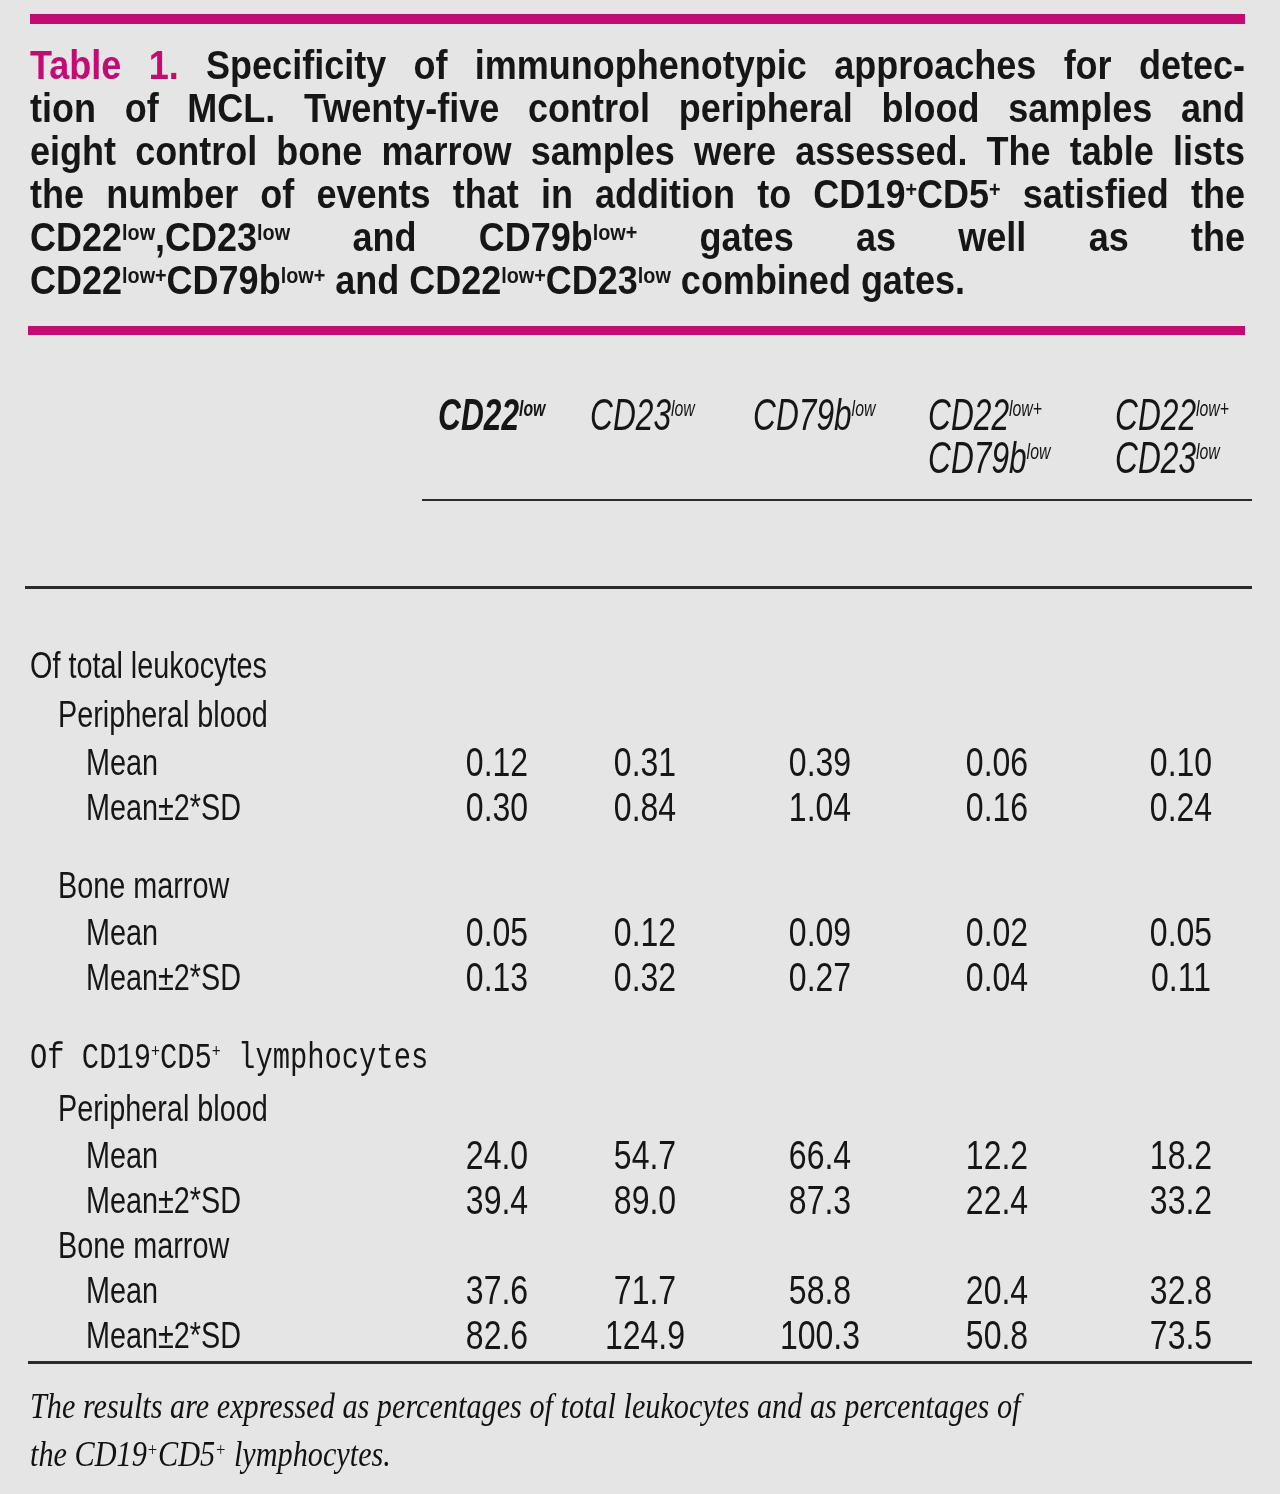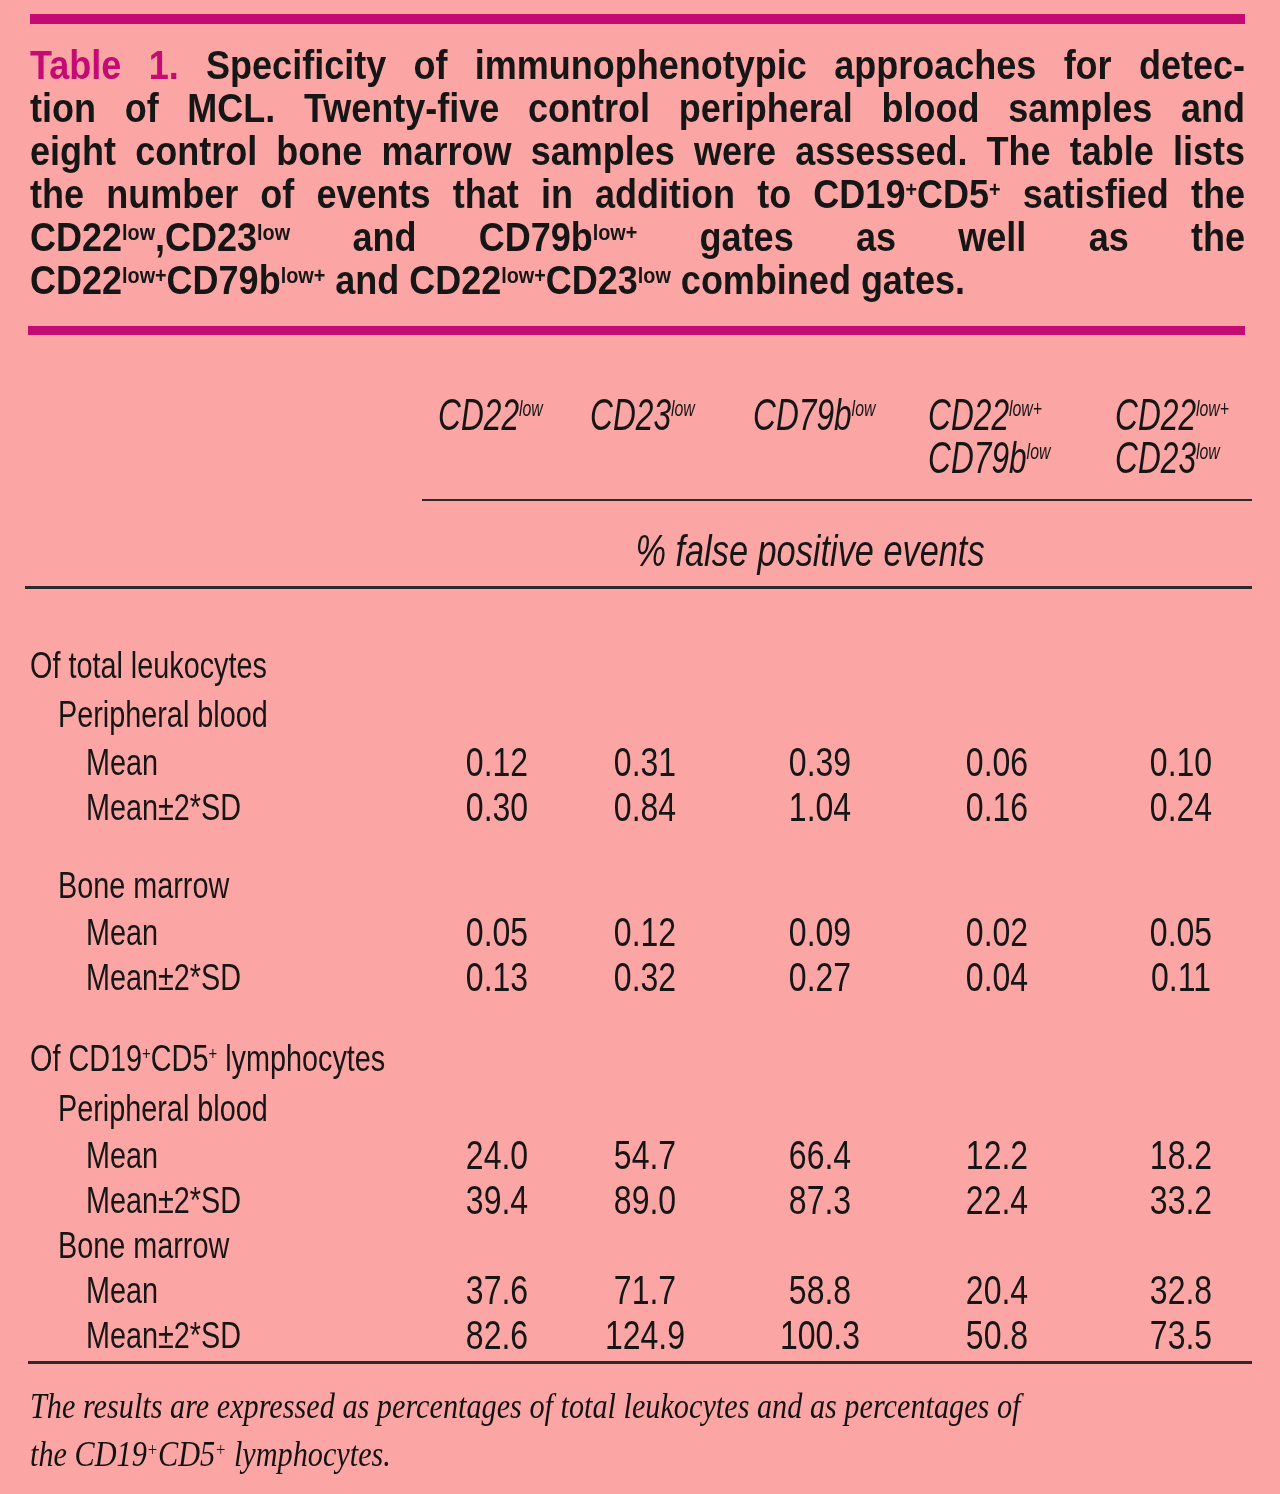--- a/index.html
+++ b/index.html
@@ -1,19 +1,19 @@
 <!DOCTYPE html>
 <html><head>
 <meta charset="utf-8">
 <style>
   html,body{margin:0;padding:0;background:#ffffff;}
   .page{
     position:relative;
     width:1280px;height:1494px;
-    background:#fca5a5;
+    background:#e5e5e5;
     overflow:hidden;
     font-family:"Liberation Sans",sans-serif;
     color:#161616;
   }
   .rule{position:absolute;}
   .accent-bar{background:#c40a73;}
   .thin-rule{background:#2b2b2b;}
 
   
   .caption{
@@ -74,34 +74,31 @@
       <div class="cap-line just"><span>tion of MCL. Twenty-five control peripheral blood samples and</span></div>
       <div class="cap-line just"><span>eight control bone marrow samples were assessed. The table lists</span></div>
       <div class="cap-line just"><span>the number of events that in addition to CD19</span><span class="sup">+</span><span>CD5</span><span class="sup">+</span><span> satisfied the</span></div>
       <div class="cap-line just"><span>CD22</span><span class="sup">low</span><span>,CD23</span><span class="sup">low</span><span> and CD79b</span><span class="sup">low+</span><span> gates as well as the</span></div>
       <div class="cap-line"><span>CD22</span><span class="sup">low+</span><span>CD79b</span><span class="sup">low+</span><span> and CD22</span><span class="sup">low+</span><span>CD23</span><span class="sup">low</span><span> combined gates.</span></div>
     </div>
 
   <div class="rule accent-bar" style="left:28px;top:326px;width:1217px;height:9px;"></div>
 
   <div id="headers">
-      <div class="hcell" style="left: 438px; top: 393px;"><span class="cond-i"><span>CD22</span><span class="sup">low</span></span></div>
+      <div class="hcell" style="left: 438px; top: 393px; font-weight: bold;"><span class="cond-i"><span>CD22</span><span class="sup">low</span></span></div>
       <div class="hcell" style="left: 590px; top: 393px;"><span class="cond-i"><span>CD23</span><span class="sup">low</span></span></div>
       <div class="hcell" style="left: 753px; top: 393px;"><span class="cond-i"><span>CD79b</span><span class="sup">low</span></span></div>
       <div class="hcell" style="left: 928px; top: 393px;"><span class="cond-i"><span>CD22</span><span class="sup">low+</span></span></div>
       <div class="hcell" style="left: 928px; top: 436px;"><span class="cond-i"><span>CD79b</span><span class="sup">low</span></span></div>
       <div class="hcell" style="left: 1115px; top: 393px;"><span class="cond-i"><span>CD22</span><span class="sup">low+</span></span></div>
       <div class="hcell" style="left: 1115px; top: 436px;"><span class="cond-i"><span>CD23</span><span class="sup">low</span></span></div>
     </div>
 
   <div class="rule thin-rule" style="left:422px;top:499px;width:830px;height:2px;"></div>
 
-  <div class="subheader">
-    <span class="inner">% false positive events</span>
-  </div>
 
   <div class="rule thin-rule" style="left:25px;top:586px;width:1227px;height:3px;"></div>
 
   <div id="rows">
       <div class="row-label" style="left: 30px; top: 643px;"><span class="cond"><span>Of total leukocytes</span></span></div>
       <div class="row-label" style="left: 58px; top: 692px;"><span class="cond"><span>Peripheral blood</span></span></div>
       <div class="row-label" style="left: 86px; top: 740px;"><span class="cond"><span>Mean</span></span></div>
       <span class="cell-value" style="left: 497px; top: 740px;">0.12</span>
       <span class="cell-value" style="left: 645px; top: 740px;">0.31</span>
       <span class="cell-value" style="left: 820px; top: 740px;">0.39</span>
@@ -119,21 +116,21 @@
       <span class="cell-value" style="left: 645px; top: 910px;">0.12</span>
       <span class="cell-value" style="left: 820px; top: 910px;">0.09</span>
       <span class="cell-value" style="left: 997px; top: 910px;">0.02</span>
       <span class="cell-value" style="left: 1181px; top: 910px;">0.05</span>
       <div class="row-label" style="left: 86px; top: 955px;"><span class="cond"><span>Mean±2*SD</span></span></div>
       <span class="cell-value" style="left: 497px; top: 955px;">0.13</span>
       <span class="cell-value" style="left: 645px; top: 955px;">0.32</span>
       <span class="cell-value" style="left: 820px; top: 955px;">0.27</span>
       <span class="cell-value" style="left: 997px; top: 955px;">0.04</span>
       <span class="cell-value" style="left: 1181px; top: 955px;">0.11</span>
-      <div class="row-label" style="left: 30px; top: 1036px;"><span class="cond"><span>Of CD19</span><span class="sup">+</span><span>CD5</span><span class="sup">+</span><span> lymphocytes</span></span></div>
+      <div class="row-label" style="left: 30px; top: 1036px; font-family: Liberation Mono, monospace;"><span class="cond"><span>Of CD19</span><span class="sup">+</span><span>CD5</span><span class="sup">+</span><span> lymphocytes</span></span></div>
       <div class="row-label" style="left: 58px; top: 1086px;"><span class="cond"><span>Peripheral blood</span></span></div>
       <div class="row-label" style="left: 86px; top: 1133px;"><span class="cond"><span>Mean</span></span></div>
       <span class="cell-value" style="left: 497px; top: 1133px;">24.0</span>
       <span class="cell-value" style="left: 645px; top: 1133px;">54.7</span>
       <span class="cell-value" style="left: 820px; top: 1133px;">66.4</span>
       <span class="cell-value" style="left: 997px; top: 1133px;">12.2</span>
       <span class="cell-value" style="left: 1181px; top: 1133px;">18.2</span>
       <div class="row-label" style="left: 86px; top: 1178px;"><span class="cond"><span>Mean±2*SD</span></span></div>
       <span class="cell-value" style="left: 497px; top: 1178px;">39.4</span>
       <span class="cell-value" style="left: 645px; top: 1178px;">89.0</span>

